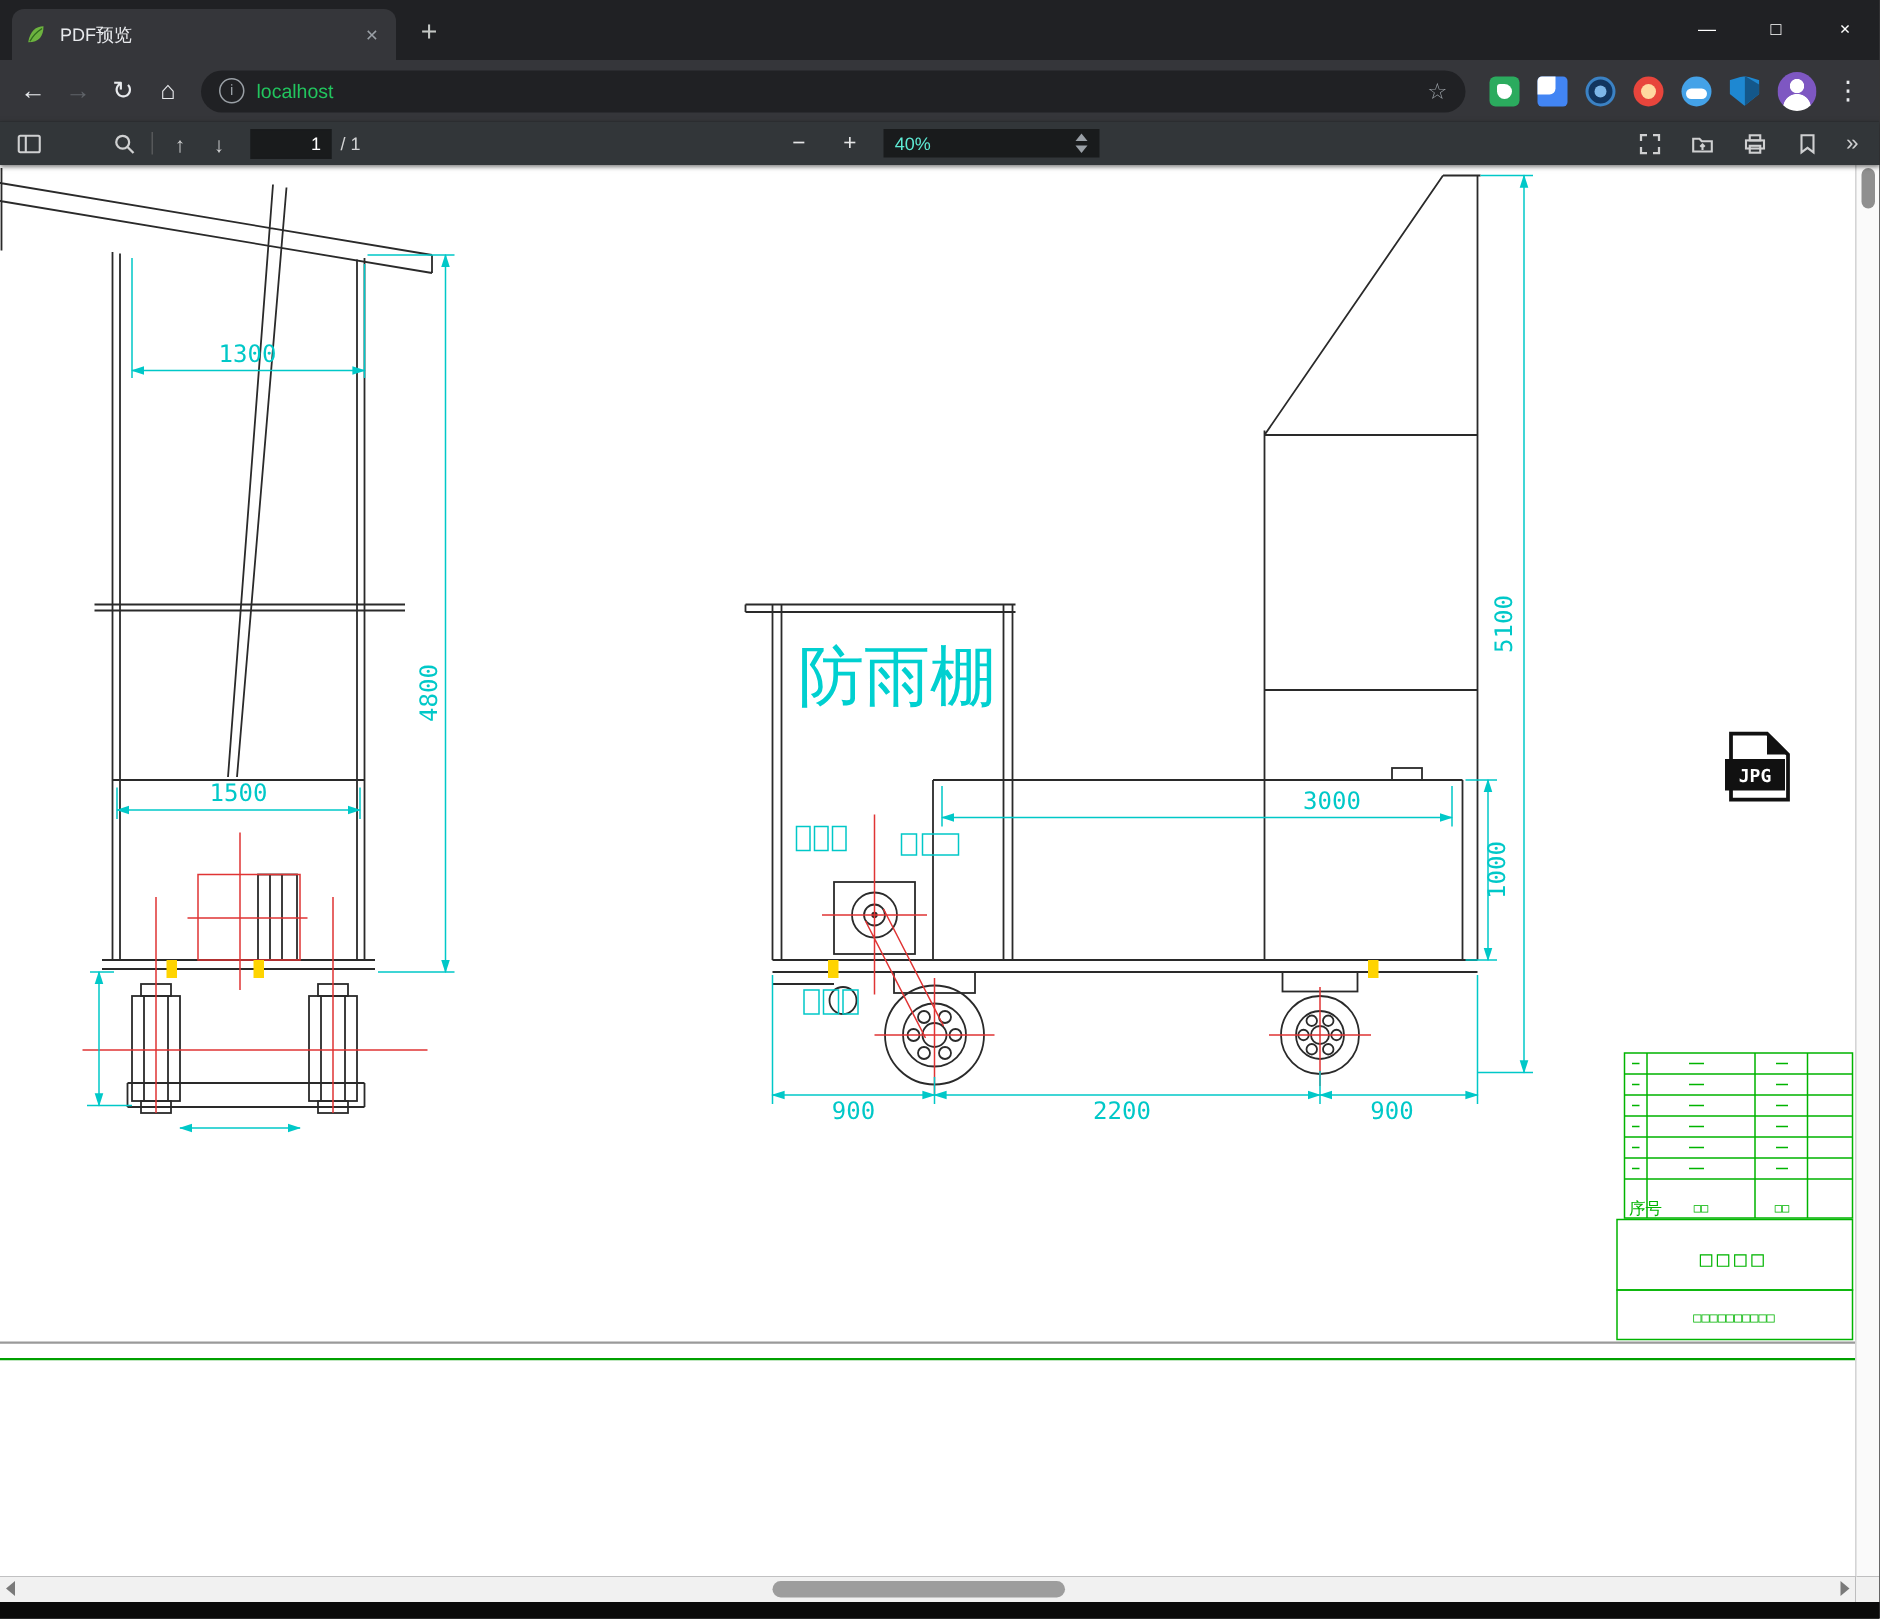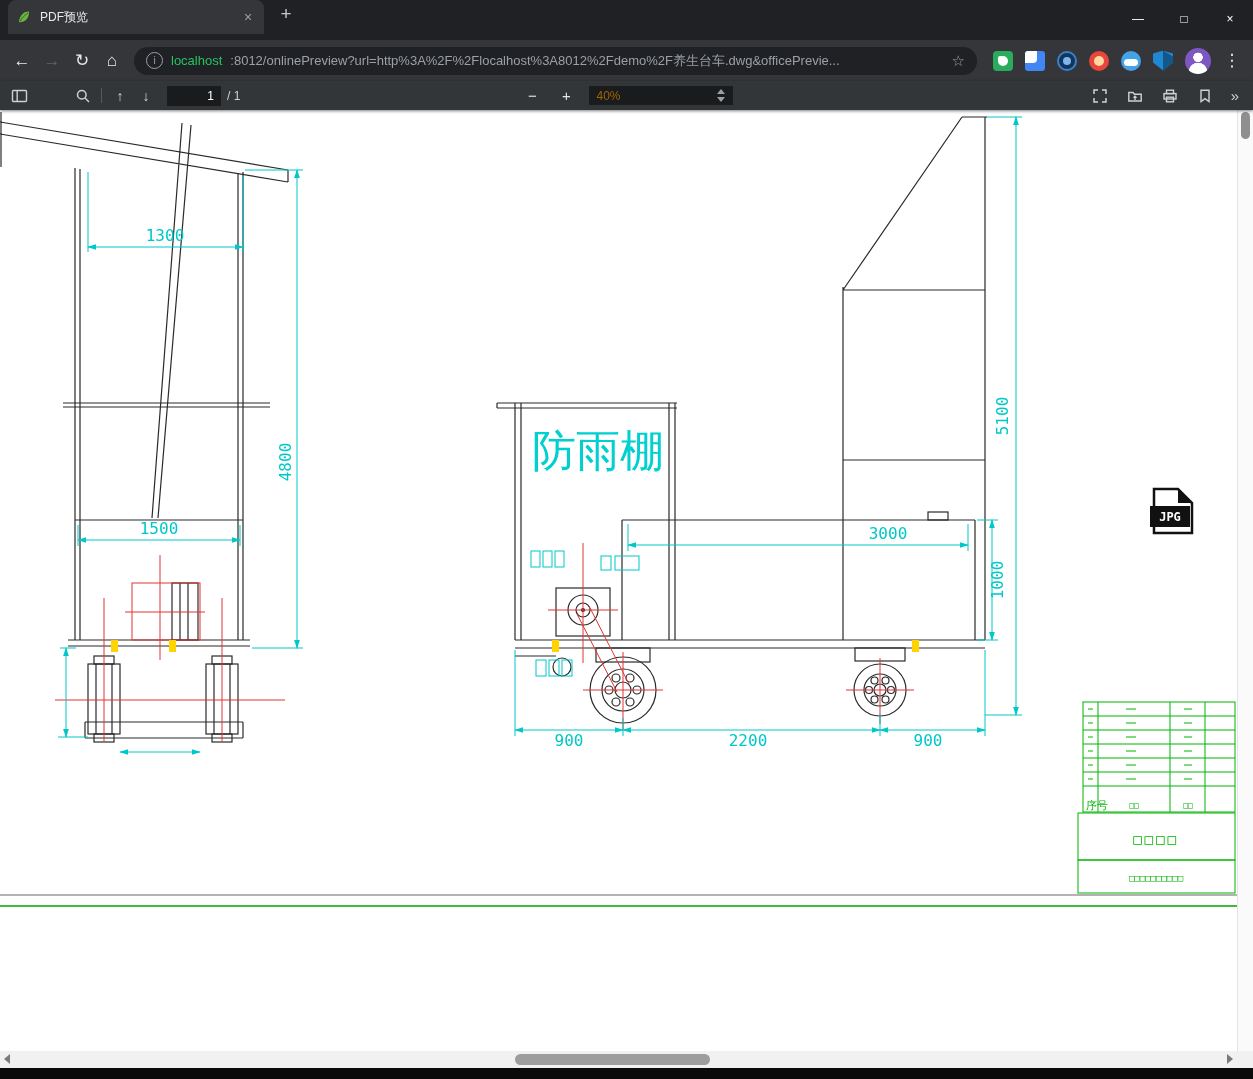--- a/index.html
+++ b/index.html
@@ -1,20 +1,20 @@
 <!DOCTYPE html>
 <html><head>
 <meta charset="utf-8">
 <style>
   html,body{margin:0;padding:0;background:#000;width:1253px;height:1079px;overflow:hidden;
     font-family:"Liberation Sans",sans-serif;-webkit-font-smoothing:antialiased;}
   .window{position:relative;width:1253px;height:1079px;background:#202124;}
 
   
-  .tabstrip{height:40px;background:#202124;display:flex;align-items:flex-start;position:relative;}
+  .tabstrip{height:40px;background:#202124;display:flex;align-items:flex-end;position:relative;}
   .tab{width:240px;height:34px;background:#35363a;border-radius:8px 8px 0 0;display:flex;align-items:center;
        padding:0 8px;margin-left:8px;color:#e8eaed;font-size:12px;gap:8px;}
   .favicon{width:16px;height:16px;flex:0 0 16px;}
   .tab-title{flex:1;white-space:nowrap;overflow:hidden;}
   .tab-close{color:#9aa0a6;font-size:14px;width:16px;height:16px;line-height:16px;text-align:center;border-radius:50%;}
   .newtab{color:#c4c7c5;font-size:19px;width:28px;height:28px;display:flex;align-items:center;justify-content:center;margin:0 0 4px 8px;}
   .wincontrols{position:absolute;right:0;top:0;height:38px;display:flex;color:#fff;}
   .wincontrols span{width:46px;height:100%;display:flex;align-items:center;justify-content:center;font-size:12px;}
 
   
@@ -53,21 +53,21 @@
           padding:0 6px;position:relative;box-shadow:0 1px 3px rgba(0,0,0,.5);z-index:3;}
   .pdfbar svg{display:block;}
   .pb-ic{width:26px;height:24px;display:flex;align-items:center;justify-content:center;color:#cfd0d1;}
   .pb-sep{width:1px;height:15px;background:#56585a;margin:0 5px;}
   .arrow-glyph{font-size:14px;color:#cfd0d1;}
   .page-input{width:40px;height:16px;background:#191b1c;border:1px solid #191b1c;color:#fff;text-align:right;
               font-size:12px;padding:1px 6px;margin-left:8px;font-family:"Liberation Sans",sans-serif;}
   .page-total{margin-left:6px;color:#d2d3d4;}
   .pb-center{position:absolute;left:50%;transform:translateX(-50%);display:flex;align-items:center;gap:10px;top:0;height:29px;}
   .zoom-btn{width:24px;height:24px;display:flex;align-items:center;justify-content:center;font-size:15px;color:#e4e5e6;}
-  .zoom-box{width:128px;height:19px;background:#191b1c;display:flex;align-items:center;padding:0 8px;color:#a16207;gap:16px;}
+  .zoom-box{width:128px;height:19px;background:#191b1c;display:flex;align-items:center;padding:0 8px;color:#5eead4;gap:16px;}
   .zoom-val{flex:1;}
   .spin{display:flex;flex-direction:column;gap:3px;}
   .spin i{display:block;width:0;height:0;border-left:4px solid transparent;border-right:4px solid transparent;}
   .spin .up{border-bottom:5px solid #9aa0a6;}
   .spin .dn{border-top:5px solid #9aa0a6;}
   .pb-right{margin-left:auto;display:flex;align-items:center;gap:9px;padding-right:4px;}
   .more-btn{font-size:15px;color:#cfd0d1;padding:0 4px;}
 
   
   .content{position:absolute;top:110px;left:0;width:1237px;height:941px;background:#fff;overflow:hidden;}
@@ -109,21 +109,20 @@
   </div>
 
   <div class="navbar">
     <span class="nav-btn">←</span>
     <span class="nav-btn disabled">→</span>
     <span class="nav-btn">↻</span>
     <span class="nav-btn">⌂</span>
     <div class="omnibox">
       <span class="info-badge">i</span>
       <span class="url-host">localhost</span>
-      <span class="url-rest">:8012/onlinePreview?url=http%3A%2F%2Flocalhost%3A8012%2Fdemo%2F养生台车.dwg&amp;officePrevie...</span>
       <span class="star">☆</span>
     </div>
     <div class="ext-icons">
       <span class="ext ext1"></span>
       <span class="ext ext2"></span>
       <span class="ext ext3"></span>
       <span class="ext ext4"></span>
       <span class="ext ext5"></span>
       <span class="ext ext6"></span>
     </div>

